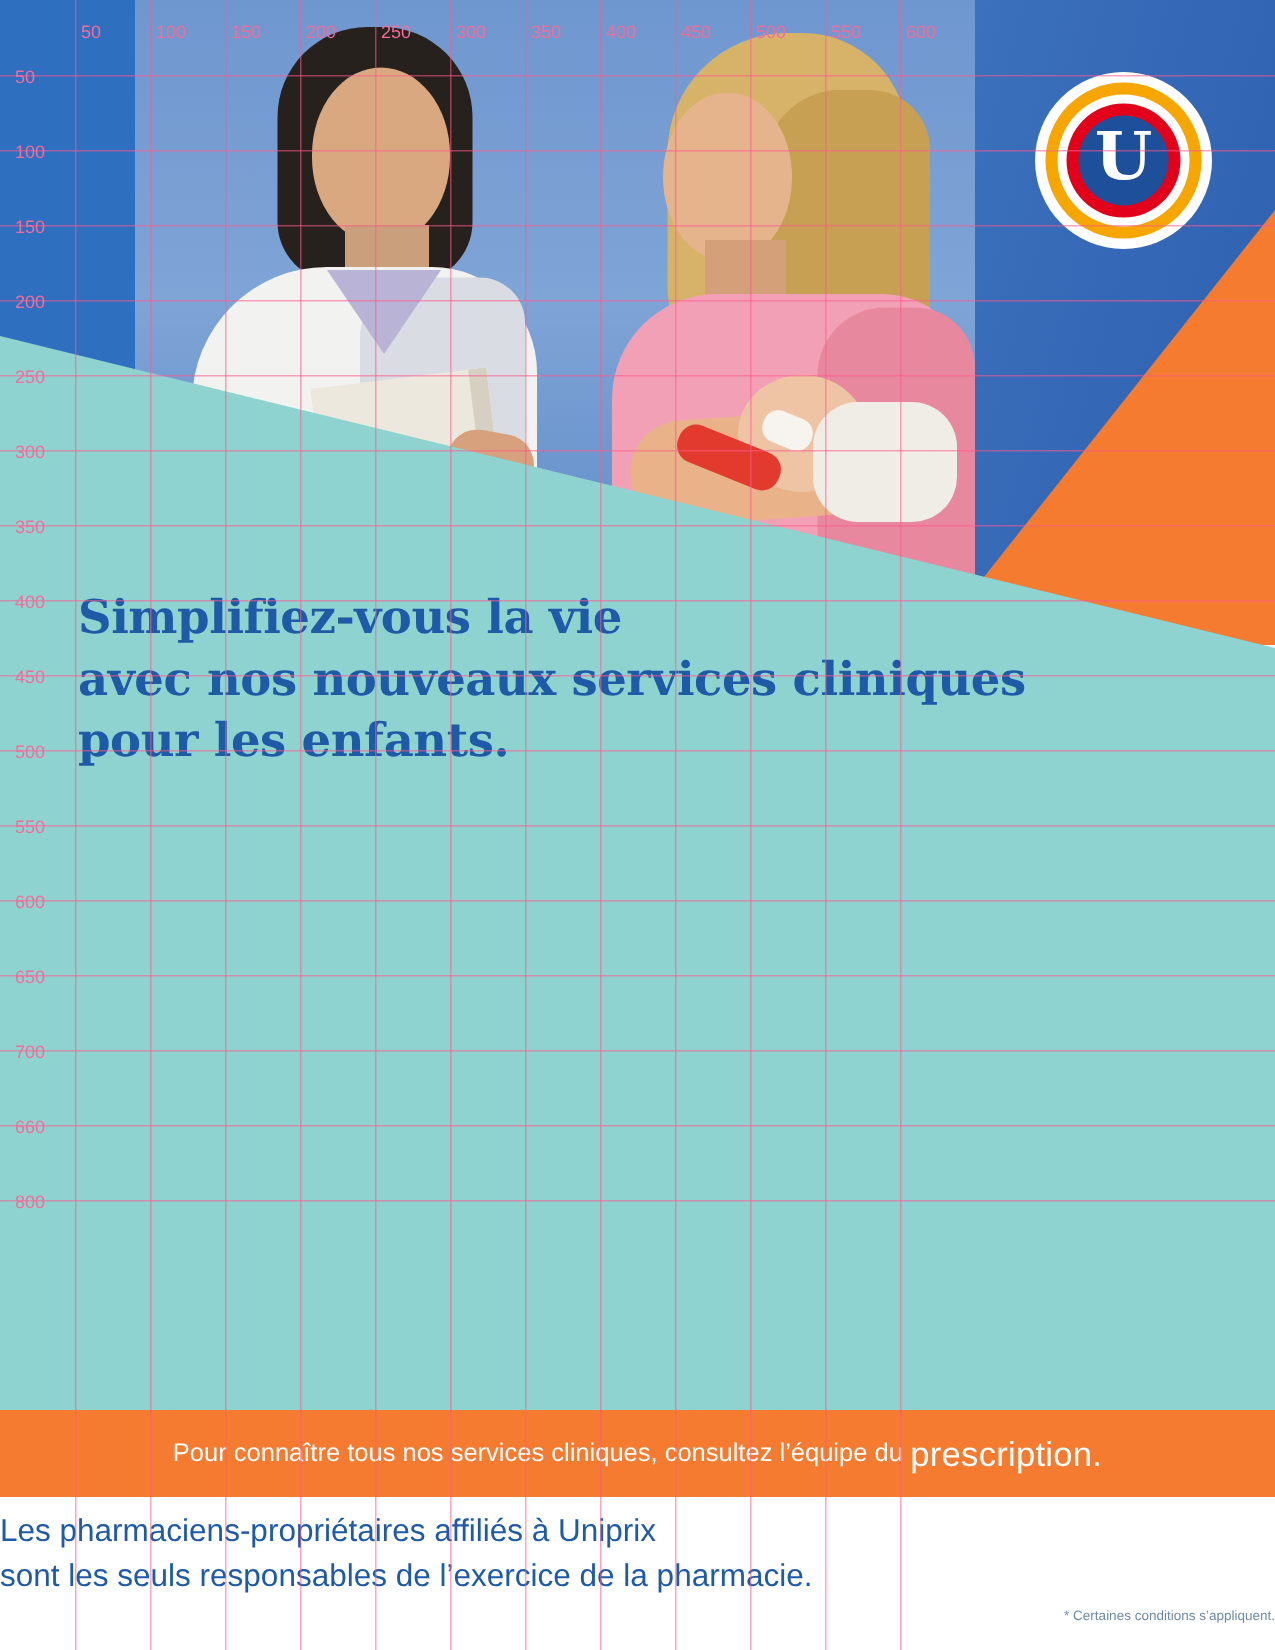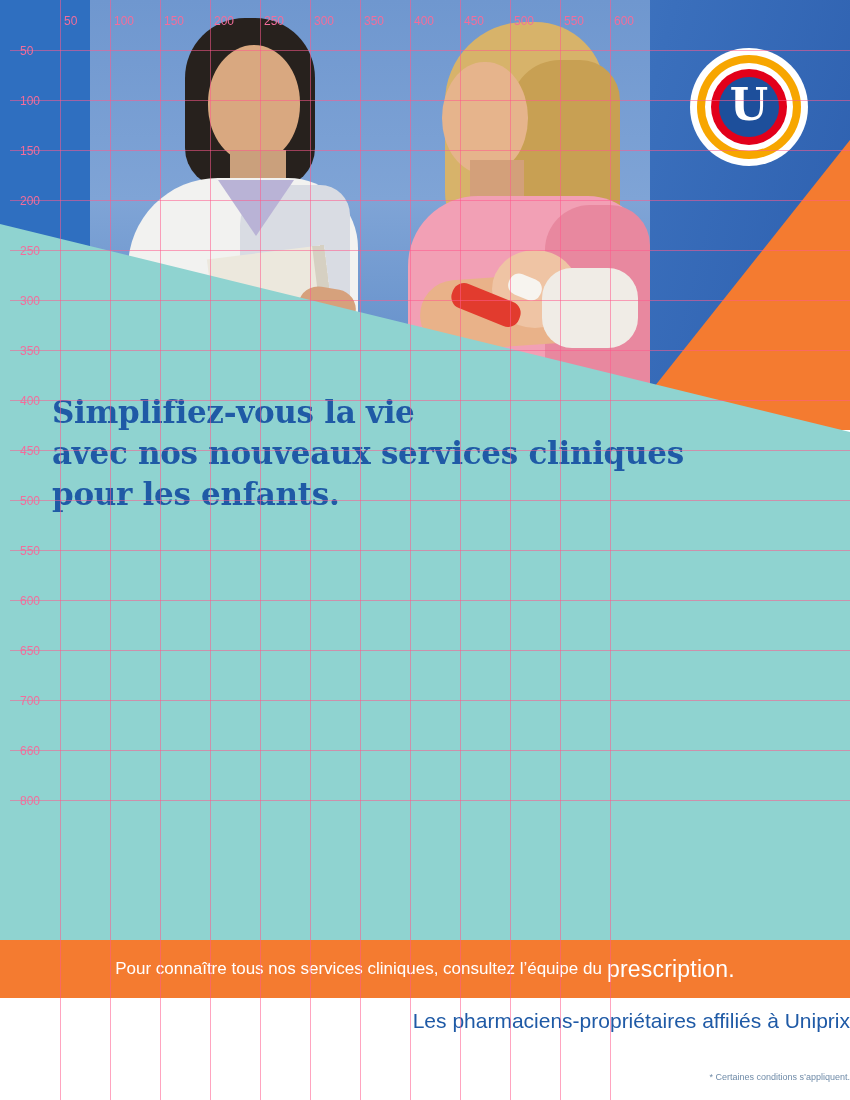--- a/index.html
+++ b/index.html
@@ -334,39 +334,39 @@
     font-size: 23px;
     margin-left: 5px;
     letter-spacing: 0.2px;
   }
 
   .legal {
     position: absolute;
     left: 0;
     top: 1006px;
     width: 850px;
-    text-align: right;
+    text-align: left;
     color: #1f5aa6;
     font-size: 21px;
     line-height: 1.42;
   }
   .footnote {
     position: absolute;
     left: 0;
     top: 1072px;
     width: 850px;
     text-align: right;
     color: #6f8ba8;
     font-size: 9px;
   }
 
   
   .grid-overlay {
     position: absolute;
-    left: 10px; top: 0;
+    left: 0; top: 0;
     width: 712px; height: 1100px;
     pointer-events: none;
   }
   .gl-v, .gl-h {
     position: absolute;
     background: rgba(255, 90, 140, 0.55);
   }
   .gl-v { width: 1px; top: 0; height: 1100px; }
   .gl-h { height: 1px; left: 0; width: 850px; }
   .gl-label {
@@ -437,20 +437,21 @@
 
   </div>
 
   <div class="orange-band">
     <span>Pour connaître tous nos services cliniques, consultez l’équipe du</span>
     <span class="lab">prescription.</span>
   </div>
 
   <div class="legal">
     <span>Les pharmaciens-propriétaires affiliés à Uniprix</span><br>
+    <span>sont les seuls responsables de l’exercice de la pharmacie.</span>
   </div>
 
   <div class="footnote">* Certaines conditions s’appliquent.</div>
 
   <div class="grid-overlay" id="grid-overlay">
       <div class="gl-v" style="left: 50px;"></div>
       <div class="gl-label gl-label-x" style="left: 54px;">50</div>
       <div class="gl-v" style="left: 100px;"></div>
       <div class="gl-label gl-label-x" style="left: 104px;">100</div>
       <div class="gl-v" style="left: 150px;"></div>

